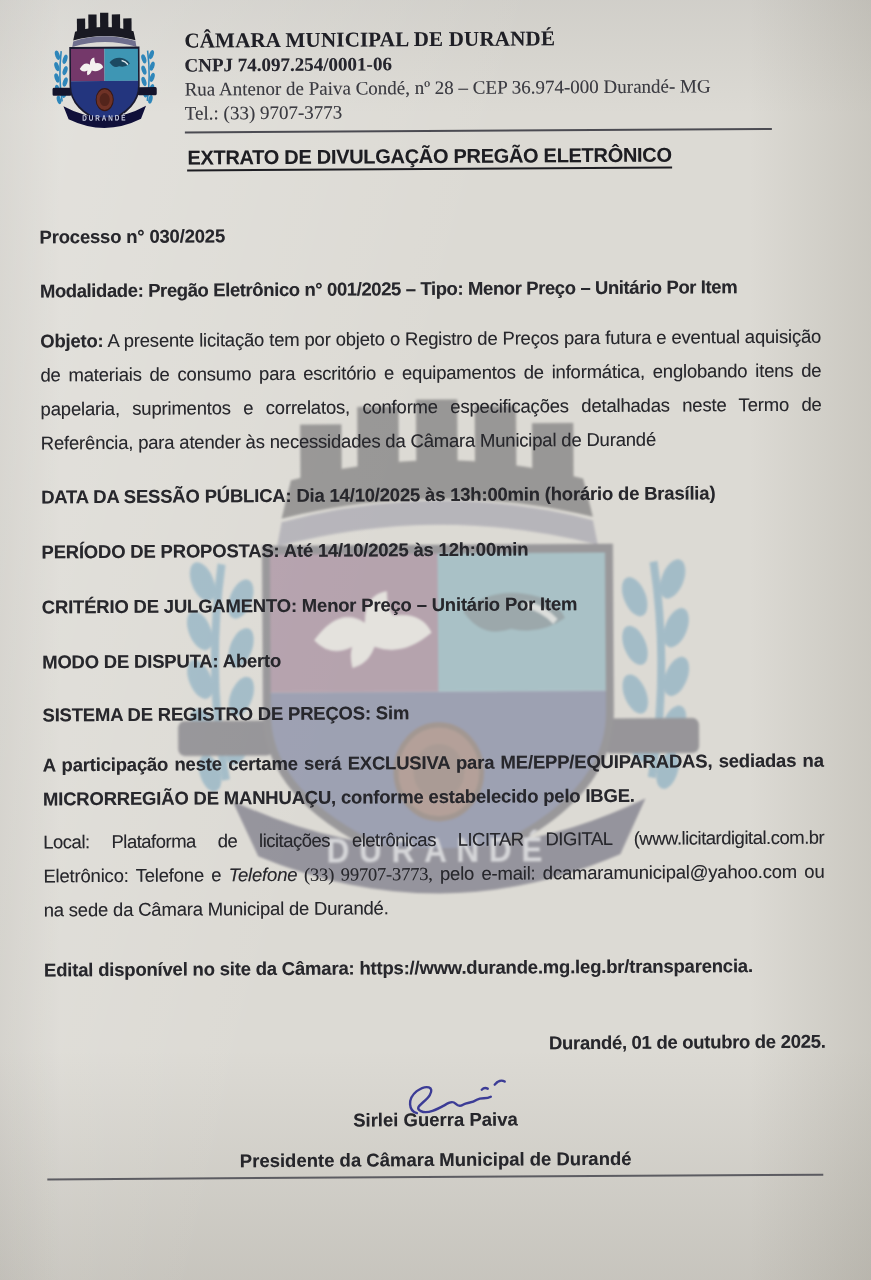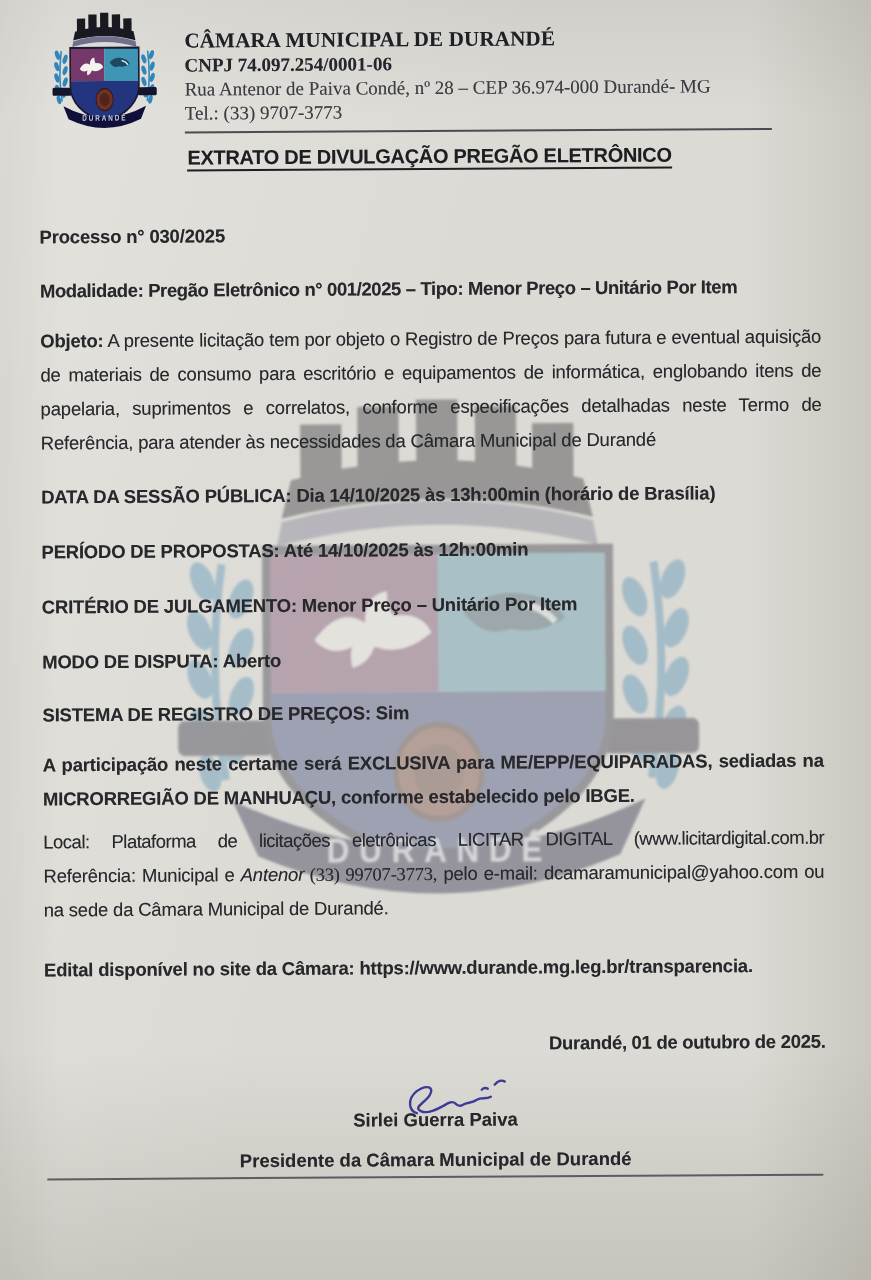--- a/index.html
+++ b/index.html
@@ -149,21 +149,21 @@
     <p class="p bold mt21">CRITÉRIO DE JULGAMENTO: Menor Preço – Unitário Por Item</p>
 
     <p class="p bold mt21">MODO DE DISPUTA: Aberto</p>
 
     <p class="p bold mt19">SISTEMA DE REGISTRO DE PREÇOS: Sim</p>
 
     <p class="p bold justify mt16">A participação neste certame será EXCLUSIVA para ME/EPP/EQUIPARADAS, sediadas na MICRORREGIÃO DE MANHUAÇU, conforme estabelecido pelo IBGE.</p>
 
     <p class="p justify-last mt9 local-line"><span class="u">Local:</span><span> Plataforma de licitações eletrônicas LICITAR DIGITAL (www.licitardigital.com.br</span></p>
 
-    <p class="p justify mt0"><span class="u">Referência:</span><span> Municipal e </span><i>Antenor</i><span class="serif-num"> (33) 99707-3773,</span><span> pelo e-mail: dcamaramunicipal@yahoo.com ou na sede da Câmara Municipal de Durandé.</span></p>
+    <p class="p justify mt0"><span class="u">Eletrônico:</span><span> Telefone e </span><i>Telefone</i><span class="serif-num"> (33) 99707-3773,</span><span> pelo e-mail: dcamaramunicipal@yahoo.com ou na sede da Câmara Municipal de Durandé.</span></p>
 
     <p class="p bold mt26">Edital disponível no site da Câmara: https://www.durande.mg.leg.br/transparencia.</p>
 
     <p class="p date-line mt42">Durandé, 01 de outubro de 2025.</p>
 
     <div class="sig-wrap">
       <svg class="sig-svg" width="150" height="50" viewBox="0 0 150 50">
         <g fill="none" stroke="#3c3c96" stroke-width="2.4" stroke-linecap="round">
           <path d="M34,40 C26,38 24,26 34,18 C44,11 52,14 47,22 C42,30 30,34 38,38 C46,42 58,34 66,30 C74,26 72,36 80,32 C85,29 88,31 94,27 C99,24 103,27 108,24"></path>
           <path d="M112,12 c3,-4 7,-5 10,-3"></path>

